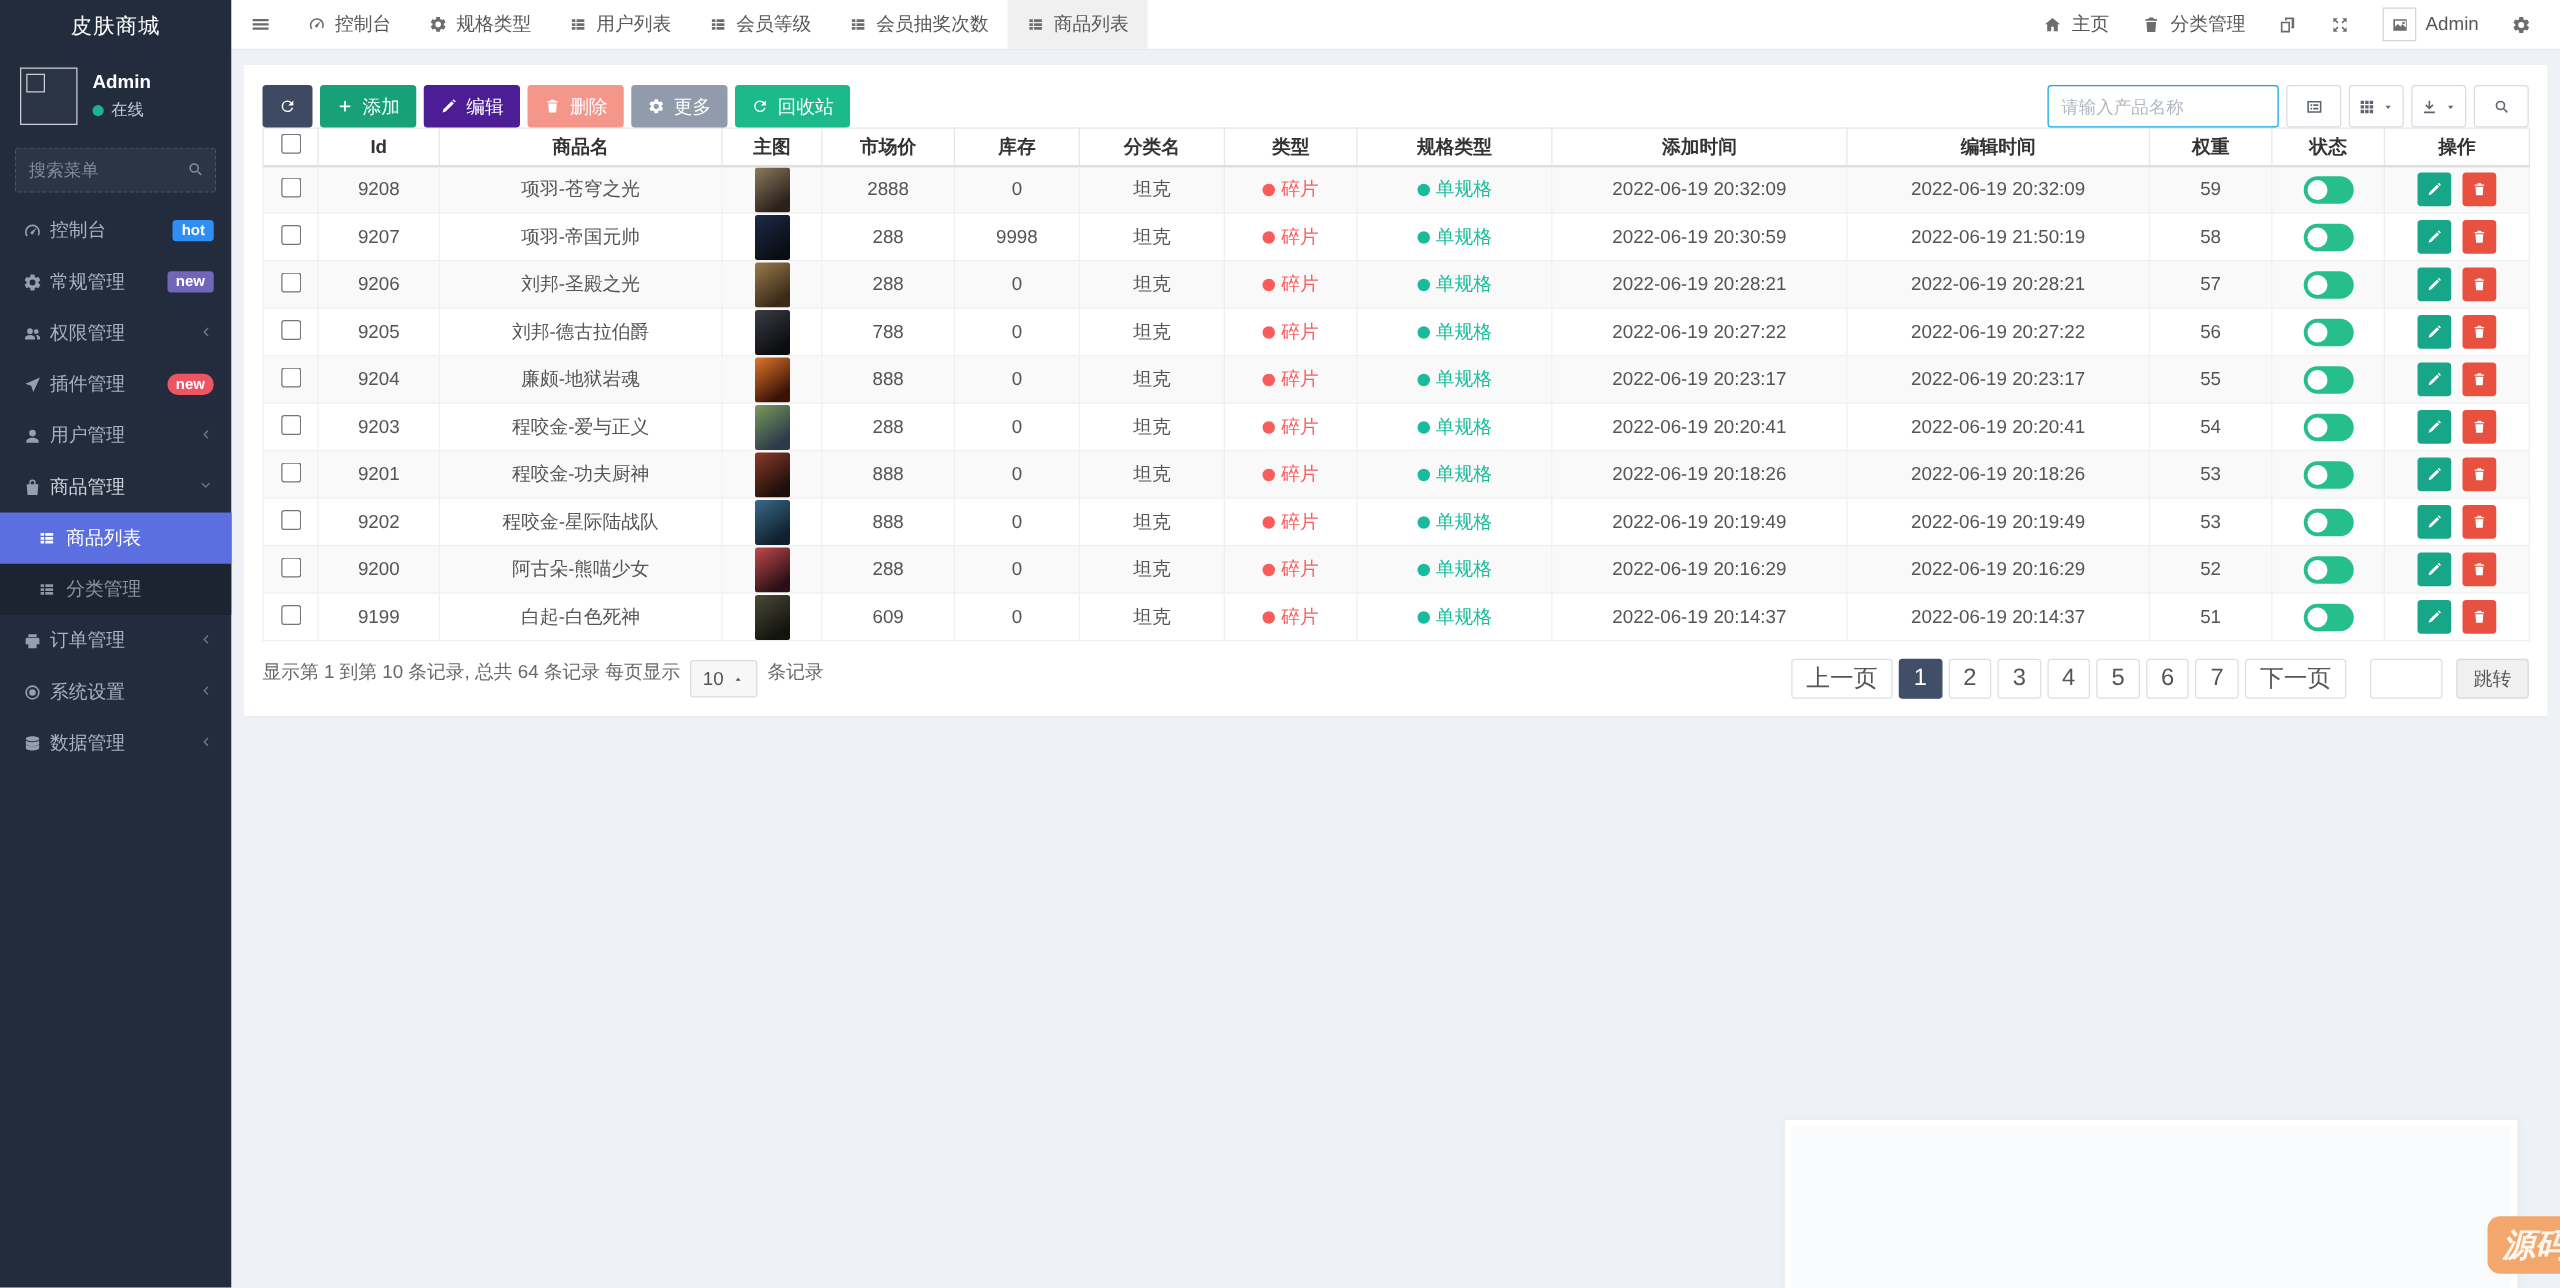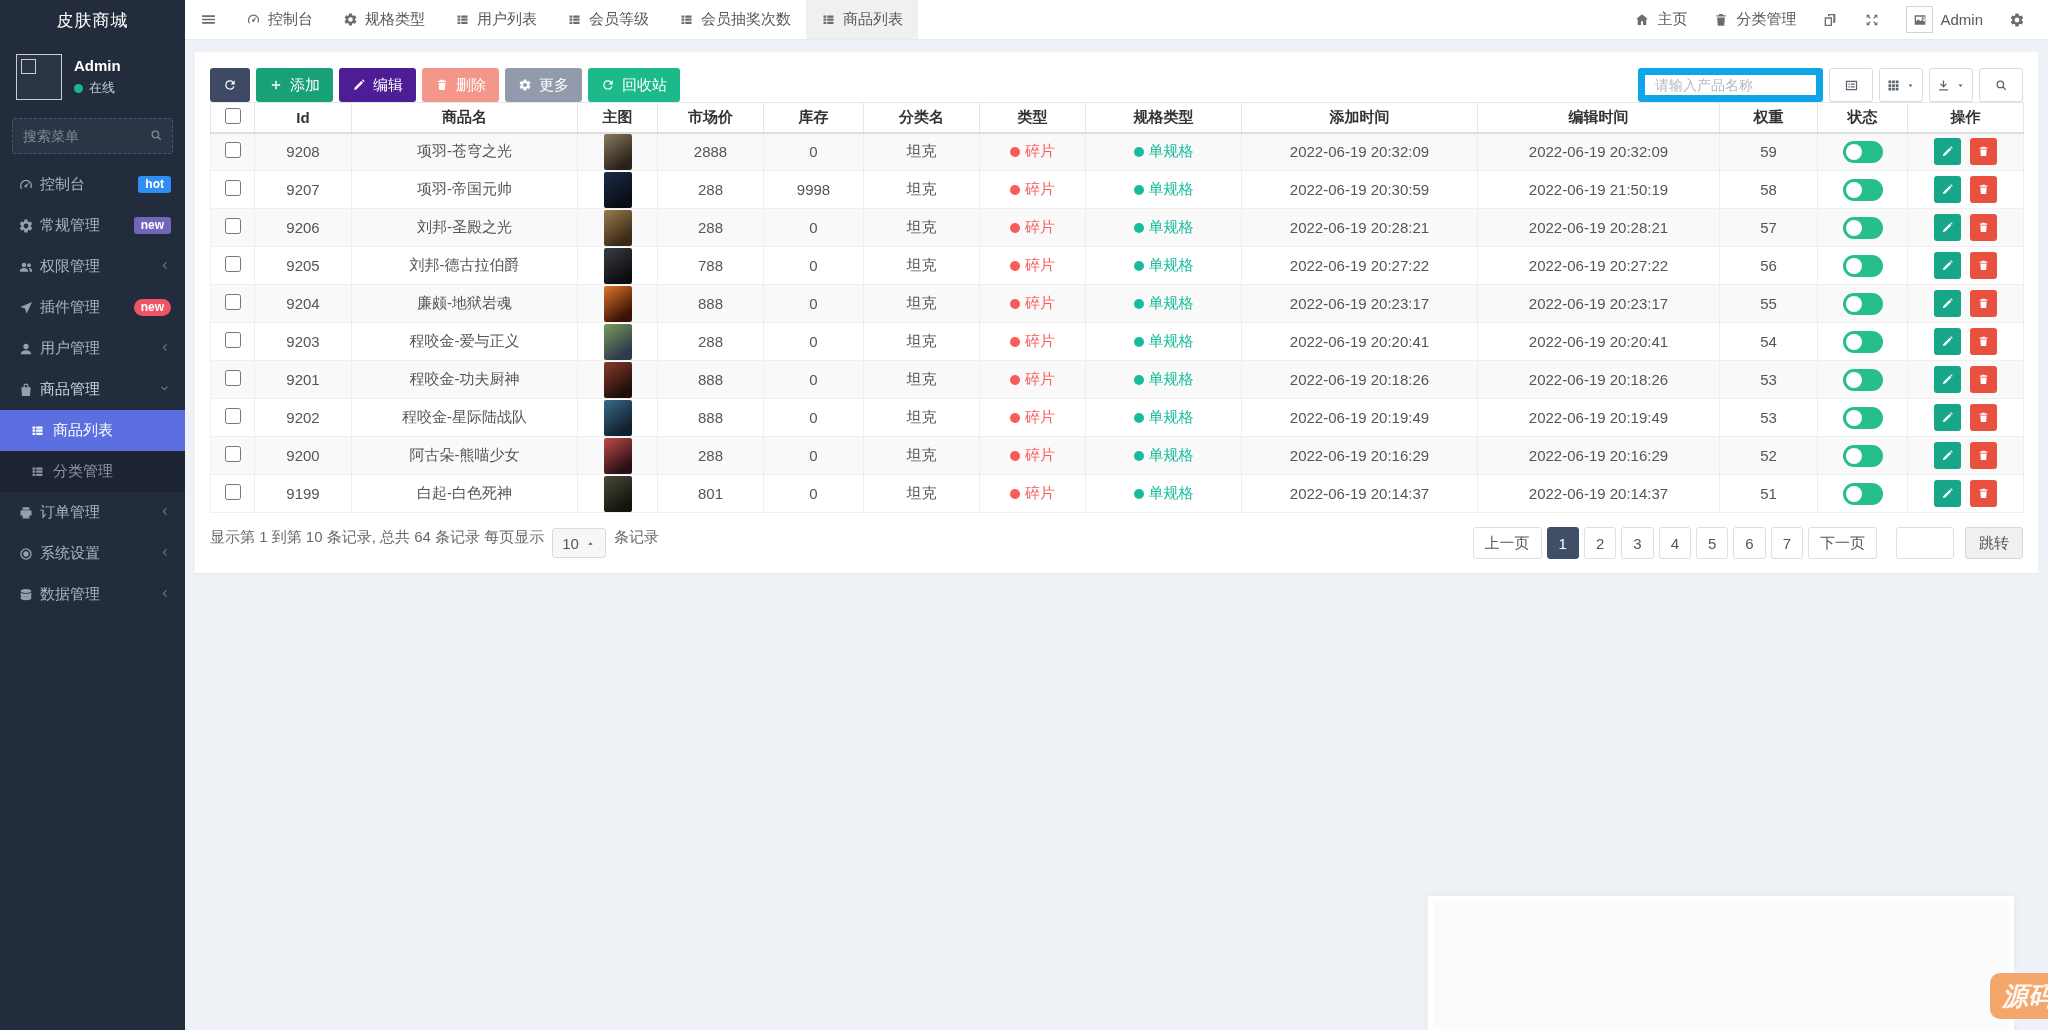--- a/index.html
+++ b/index.html
@@ -52,21 +52,21 @@
   .tleft{display:flex;gap:6px}
   .btn{height:34px;border:none;border-radius:3px;color:#fff;font-size:15px;display:inline-flex;align-items:center;gap:7px;padding:0 13px;cursor:pointer}
   .btn .ic{font-size:14px}
   .btn.dark{background:#3e4a63}
   .btn.green{background:#18a076}
   .btn.pale-green{background:#4c1d95}
   .btn.salmon{background:#f5968b}
   .btn.gray{background:#919bab}
   .btn.teal{background:#1cb98a}
   .tright{margin-left:auto;display:flex;align-items:center;gap:6px}
-  .tsearch{width:185px;height:34px;border:7px solid #0ea5e9;border-radius:3px;padding:0 10px;font-size:14px;color:#555;outline:none}
+  .tsearch{width:185px;height:34px;border:1px solid #0ea5e9;border-radius:3px;padding:0 10px;font-size:14px;color:#555;outline:none}
   .tsearch::placeholder{color:#b3b9c2}
   .wbtn{height:34px;min-width:44px;background:#fff;border:1px solid #d8dce2;border-radius:3px;color:#5d6470;display:inline-flex;align-items:center;justify-content:center;gap:4px;cursor:pointer;font-size:15px}
   .wbtn .caret svg{width:11px;height:11px}
   
   table{width:100%;border-collapse:collapse;table-layout:fixed}
   th{font-weight:bold;color:#333;font-size:15px;height:30px;border:1px solid #e6e6e6;border-bottom:2px solid #dedede;background:#fff;text-align:center;padding:0 2px}
   td{height:38px;border:1px solid #efefef;text-align:center;font-size:15px;color:#555;padding:0 3px;overflow:hidden;white-space:nowrap}
   tbody tr:nth-child(odd) td{background:#f9f9f9}
   input[type=checkbox]{width:16px;height:16px;cursor:pointer}
   .thumb{display:inline-block;width:28px;height:36px;border-radius:2px;vertical-align:middle;cursor:pointer}
@@ -76,21 +76,21 @@
   .toggle{display:inline-block;width:40px;height:22px;border-radius:11px;background:#26bf8c;position:relative;cursor:pointer;vertical-align:middle}
   .toggle .knob{position:absolute;left:3px;top:3px;width:16px;height:16px;border-radius:50%;background:#fff}
   .op{width:27px;height:27px;border:none;border-radius:3px;color:#fff;display:inline-flex;align-items:center;justify-content:center;cursor:pointer;margin:0 2px;font-size:13px}
   .op.edit{background:#18a689}.op.del{background:#e8503f}
   
   .pgbar{display:flex;align-items:center;margin-top:10px;min-height:40px}
   .pginfo{color:#676a6c;font-size:15px;display:flex;align-items:flex-start;gap:8px}
   .psize{height:30px;background:#f7f7f7;border:1px solid #d8dce2;border-radius:3px;padding:0 9px;display:inline-flex;align-items:center;gap:6px;color:#555;cursor:pointer}
   .psize .caret svg{width:11px;height:11px}
   .pgright{margin-left:auto;display:flex;align-items:center;gap:5px}
-  .pbtn{min-width:32px;height:32px;padding:0 11px;background:#fff;border:1px solid #dcdfe3;border-radius:3px;color:#555;font-size:15px;display:inline-flex;align-items:center;justify-content:center;cursor:pointer}
+  .pbtn{min-width:32px;height:32px;padding:0 11px;background:#fff;border:1px solid #dcdfe3;border-radius:3px;color:#555;font-size:19px;display:inline-flex;align-items:center;justify-content:center;cursor:pointer}
   .pbtn.active{background:#404e67;border-color:#404e67;color:#fff}
   .pjump{width:58px;height:32px;border:1px solid #dcdfe3;border-radius:3px;margin-left:14px;outline:none;padding:0 8px}
   .pgo{height:32px;padding:0 13px;background:#f0f0f0;border:1px solid #d8d8d8;border-radius:3px;color:#555;font-size:15px;cursor:pointer;margin-left:6px}
   
   .popup{position:absolute;left:1428px;top:896px;width:586px;height:210px;background:#fafbfc;border:5px solid #fff;outline:1px solid #ededed;box-shadow:0 0 8px rgba(0,0,0,.05);z-index:30}
   .watermark{position:absolute;right:-20px;top:973px;height:46px;padding:0 14px 0 12px;background:#f3a76d;border-radius:10px;display:flex;align-items:center;color:rgba(255,255,255,.9);font-size:26px;font-weight:bold;font-style:italic;z-index:40}
 </style>
 </head>
 <body>
 
@@ -766,21 +766,21 @@
                   </svg>
                 </i>
               </button>
     </td>
   </tr>
           <tr>
     <td><input type="checkbox" style=""></td>
     <td class="c-id">9199</td>
     <td class="c-name">白起-白色死神</td>
     <td><span class="thumb" style="background: linear-gradient(145deg, rgb(74, 74, 58) 0%, rgb(20, 20, 14) 80%);"></span></td>
-    <td class="c-price">801</td>
+    <td class="c-price">609</td>
     <td class="c-stock">0</td>
     <td class="c-cat">坦克</td>
     <td><span class="dot red"></span><span class="t-red c-type">碎片</span></td>
     <td><span class="dot green"></span><span class="t-green c-spec">单规格</span></td>
     <td class="c-added">2022-06-19 20:14:37</td>
     <td class="c-edited">2022-06-19 20:14:37</td>
     <td class="c-weight">51</td>
     <td><span class="toggle"><span class="knob"></span></span></td>
     <td>
       <button class="op edit">

